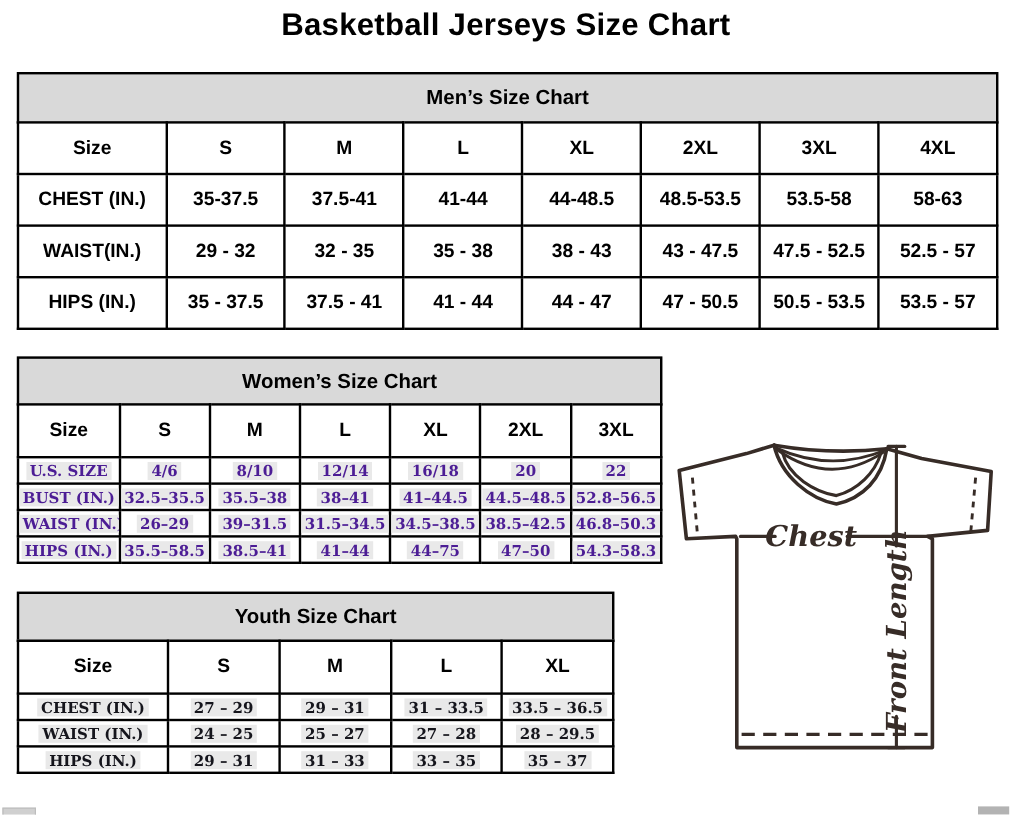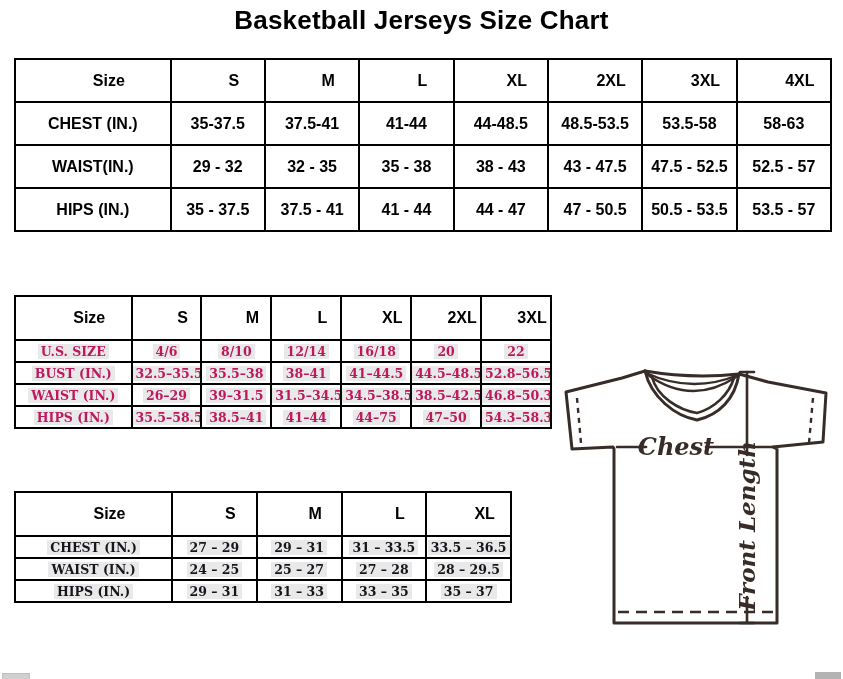--- a/index.html
+++ b/index.html
@@ -20,48 +20,49 @@
   .womens .titlebar{line-height:37px;height:37px;}
   .youth  .titlebar{line-height:38px;height:38px;}
   table.sizes{
     width:100%;border-collapse:collapse;table-layout:fixed;margin-top:-2px;
     background:#fff;
   }
   table.sizes th,table.sizes td{
     border:2px solid #000;text-align:center;vertical-align:middle;padding:0;
     font-weight:bold;overflow:hidden;white-space:nowrap;
   }
-  tr.colhead th{font-family:"Liberation Sans",sans-serif;font-size:16px;padding-left:32px;}
+  tr.colhead th{font-family:"Liberation Sans",sans-serif;font-size:16px;}
   .mens  tr.colhead th{height:41px;}
   .mens  tr.datarow td{height:41px;font-size:16px;}
   .mens  td.rowlabel{font-size:15px;}
   .mens  th:first-child{width:14.9%;}
   .womens tr.colhead th{height:42px;}
   .womens th:first-child{width:15.4%;}
-  .womens tr.datarow td{height:20px;font-family:"DejaVu Serif",serif;font-size:12.5px;color:#be185d;}
+  .womens tr.datarow td{height:20px;font-family:"DejaVu Serif",serif;font-size:12.5px;color:#4c1d95;}
   .youth tr.colhead th{height:42px;}
   .youth th:first-child{width:24.8%;}
   .youth tr.datarow td{height:20px;font-family:"DejaVu Serif",serif;font-size:12.5px;color:#15151c;}
   .womens .hl,.youth .hl{background:#e9e9e9;padding:0 3px;}
   .jersey-diagram{position:absolute;left:555px;top:360px;}
   .jersey-diagram text{
     font-family:"DejaVu Serif",serif;font-style:italic;font-weight:bold;fill:#372c27;
   }
   .scroll-frag{position:absolute;background:#c6c6c6;}
   #scroll-frag-left {left:2px;top:673px;width:26px;height:6px;background:#d0d0d0;border:1px solid #bdbdbd;}
   #scroll-frag-right{left:815px;top:672px;width:26px;height:7px;background:#b3b3b3;}
 </style>
 </head>
 <body>
 
 <div id="stage">
 
   <div class="page-title">Basketball Jerseys Size Chart</div>
 
   <div class="chart-block mens" style="left:14px;top:60px;width:818px;">
+    <div class="titlebar">Men’s Size Chart</div>
     <table class="sizes">
         <tbody>
           <tr class="colhead">
             <th>Size</th>
             <th>S</th>
             <th>M</th>
             <th>L</th>
             <th>XL</th>
             <th>2XL</th>
             <th>3XL</th>
@@ -95,20 +96,21 @@
             <td><span class="hl">44 - 47</span></td>
             <td><span class="hl">47 - 50.5</span></td>
             <td><span class="hl">50.5 - 53.5</span></td>
             <td><span class="hl">53.5 - 57</span></td>
           </tr>
         </tbody>
       </table>
   </div>
 
   <div class="chart-block womens" style="left:14px;top:297px;width:538px;">
+    <div class="titlebar">Women’s Size Chart</div>
     <table class="sizes">
         <tbody>
           <tr class="colhead">
             <th>Size</th>
             <th>S</th>
             <th>M</th>
             <th>L</th>
             <th>XL</th>
             <th>2XL</th>
             <th>3XL</th>
@@ -147,20 +149,21 @@
             <td><span class="hl">41–44</span></td>
             <td><span class="hl">44–75</span></td>
             <td><span class="hl">47–50</span></td>
             <td><span class="hl">54.3–58.3</span></td>
           </tr>
         </tbody>
       </table>
   </div>
 
   <div class="chart-block youth" style="left:14px;top:493px;width:498px;">
+    <div class="titlebar">Youth Size Chart</div>
     <table class="sizes">
         <tbody>
           <tr class="colhead">
             <th>Size</th>
             <th>S</th>
             <th>M</th>
             <th>L</th>
             <th>XL</th>
           </tr>
           <tr class="datarow">

